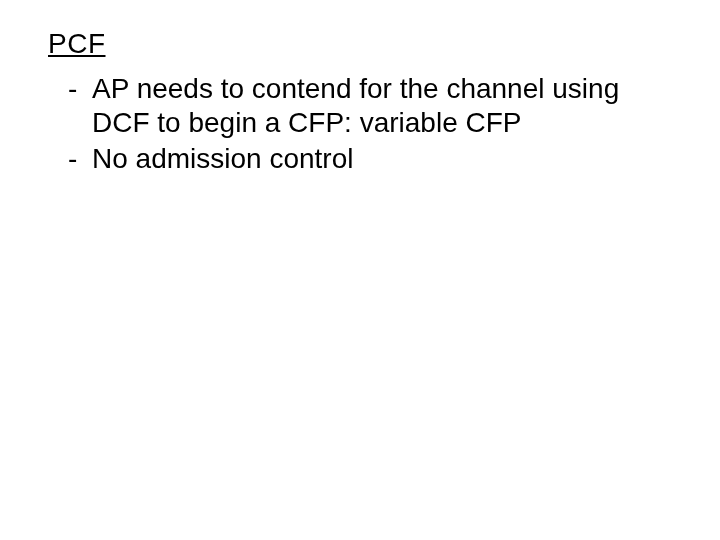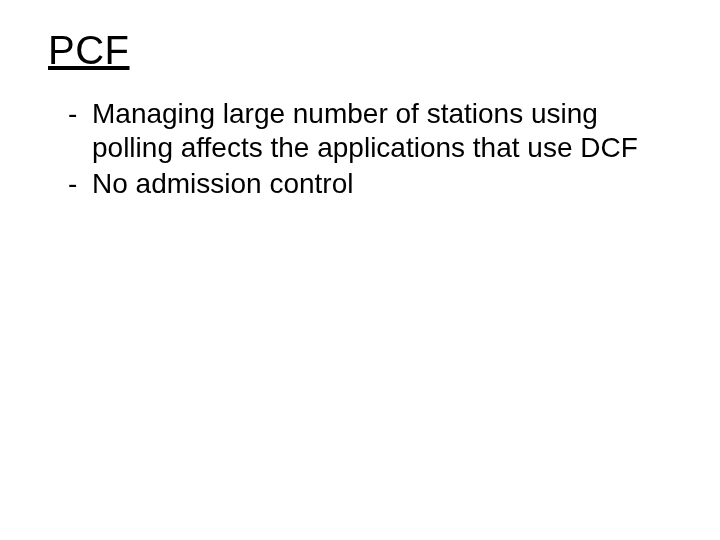--- a/index.html
+++ b/index.html
@@ -11,23 +11,23 @@
     font-family: Arial, Helvetica, sans-serif;
     color: #000000;
   }
   .slide {
     box-sizing: border-box;
     width: 720px;
     height: 540px;
     padding: 28px 48px 40px 48px;
   }
   .title {
-    font-size: 40px;
+    font-size: 28px;
     text-decoration: underline;
-    margin: 0 0 24px 0;
+    margin: 0 0 12px 0;
     font-weight: normal;
     letter-spacing: 0.5px;
   }
   ul.bullets {
     list-style: none;
     margin: 0;
     padding: 0;
   }
   ul.bullets li {
     font-size: 28px;
@@ -42,16 +42,16 @@
     width: 24px;
     text-indent: 0;
   }
 </style>
 </head>
 <body>
 
 <div class="slide">
   <h1 class="title">PCF</h1>
   <ul class="bullets">
-    <li>Managing large number of stations using polling affects the applications that use DCF</li>
+    <li>AP needs to contend for the channel using DCF to begin a CFP: variable CFP</li>
     <li>No admission control</li>
   </ul>
 </div>
 
 </body></html>

